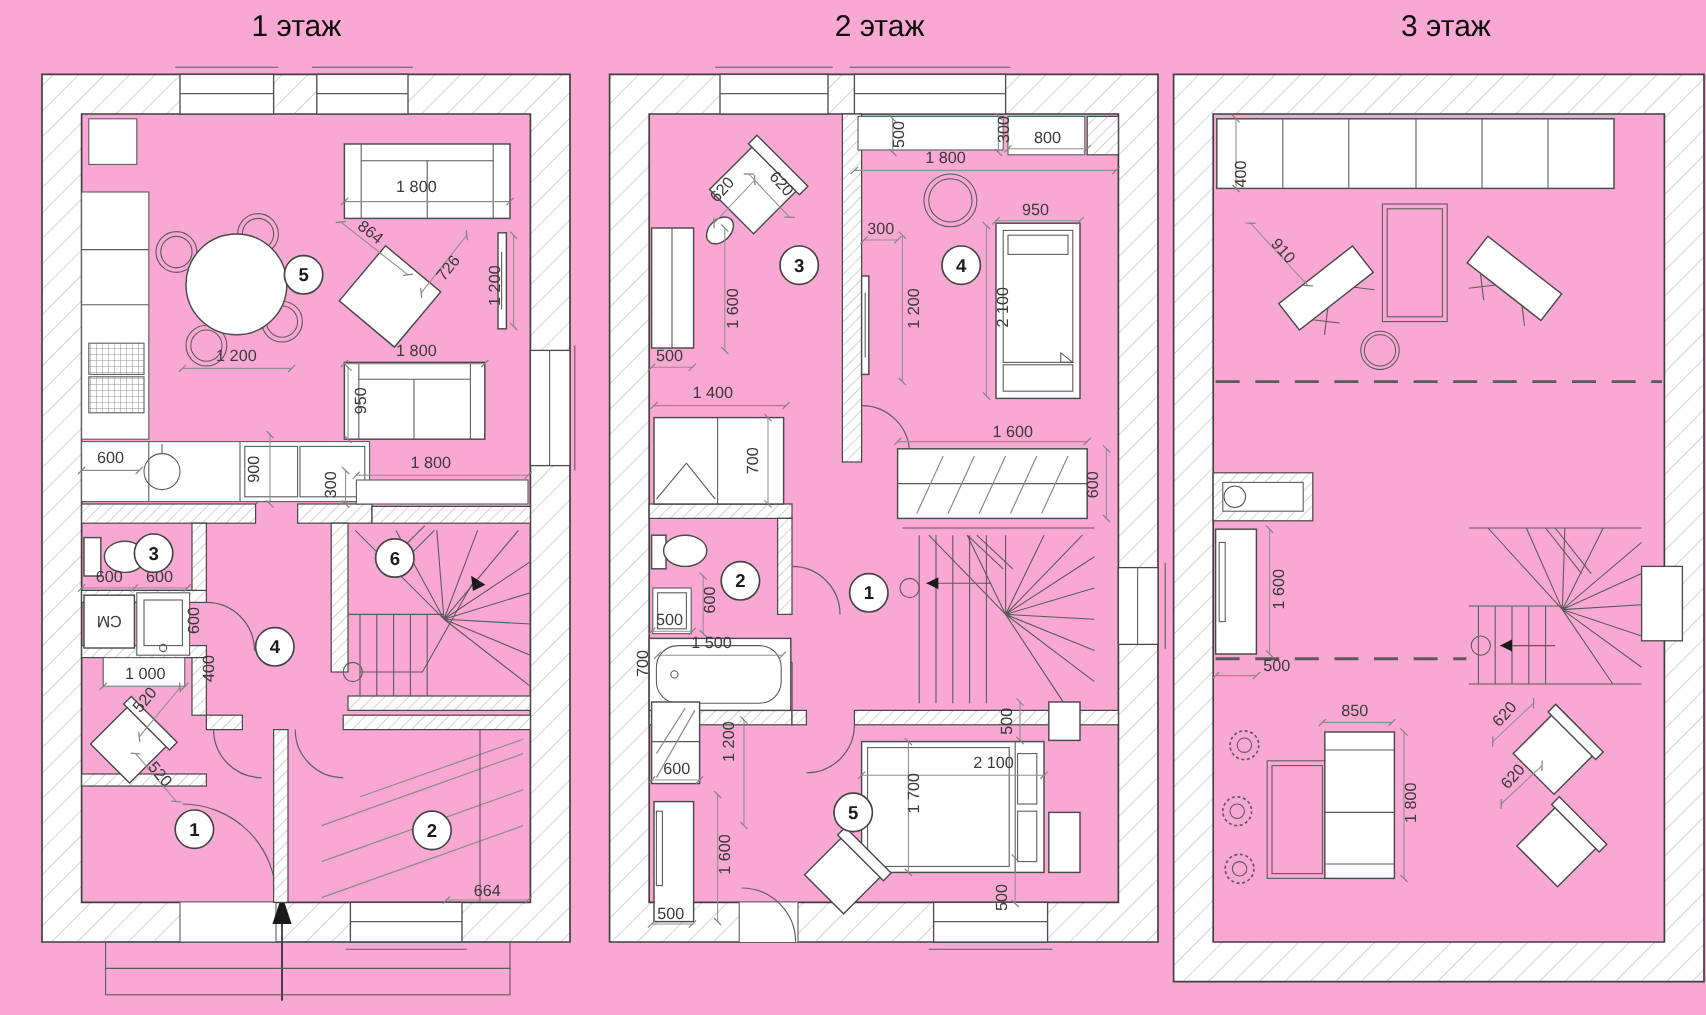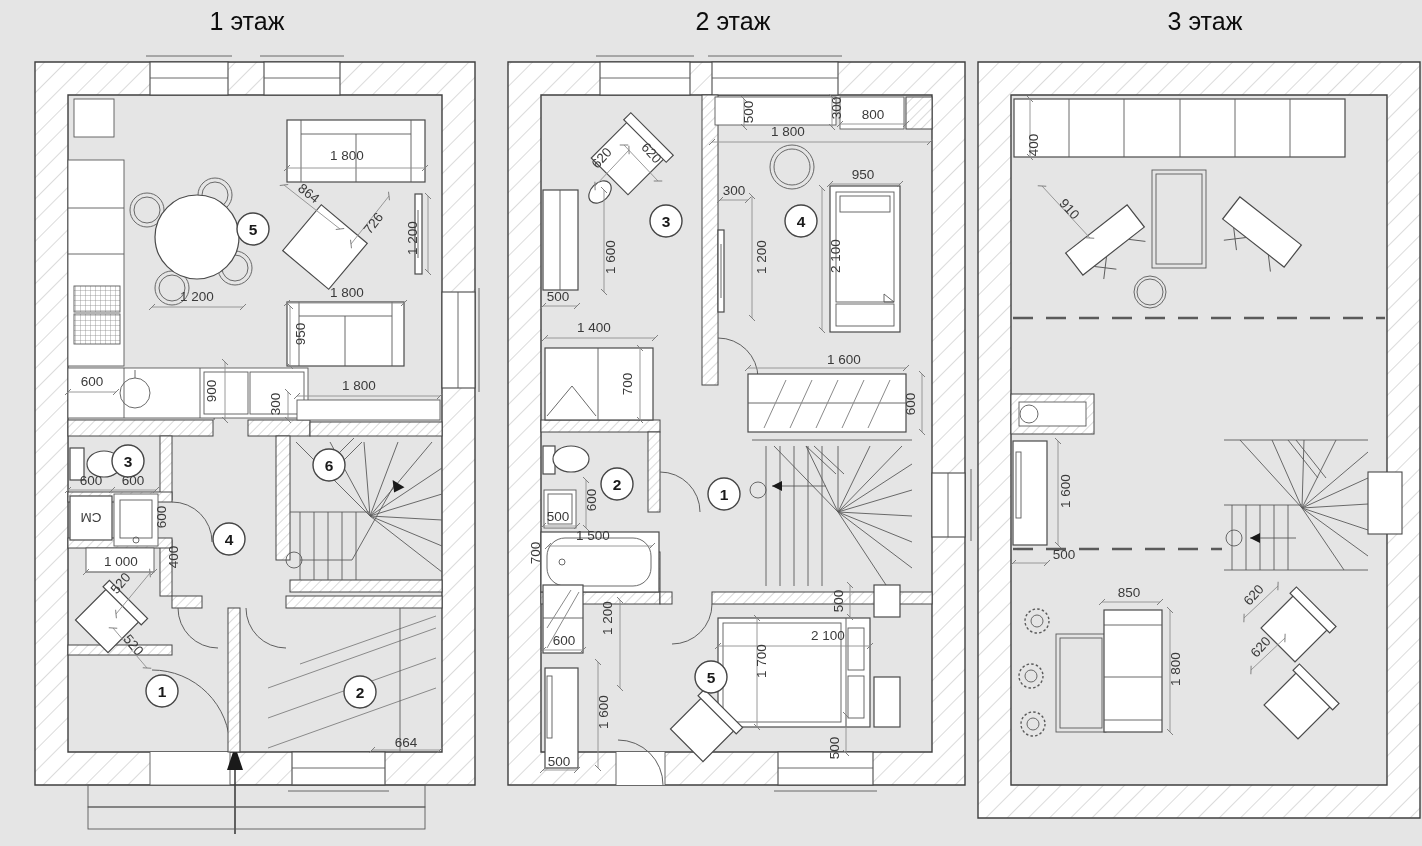--- a/index.html
+++ b/index.html
@@ -1,16 +1,16 @@
 <!DOCTYPE html>
 <html><head>
 <meta charset="utf-8">
 <style>
   html,body{margin:0;padding:0;background:#ffffff;}
-  .canvas{width:1422px;height:846px;background:#e5e5e5;position:relative;overflow:hidden;}
+  .canvas{width:1422px;height:846px;background:#f9a8d4;position:relative;overflow:hidden;}
   svg{display:block;}
   .wall{fill:url(#hw);stroke:#3f3f3f;stroke-width:1.4;}
   .pwall{fill:url(#hp);stroke:#464646;stroke-width:1;}
   .f{fill:#ffffff;stroke:#4a4a4a;stroke-width:1.2;}
   .thin{fill:none;stroke:#5a5a5a;stroke-width:0.9;}
   .thinf{fill:#ffffff;stroke:#5a5a5a;stroke-width:0.9;}
   .dim{stroke:#8f8f8f;stroke-width:0.9;}
   .dimtxt{font:13.5px "Liberation Sans",sans-serif;fill:#3a3a3a;text-anchor:middle;}
   .roomc{fill:#ffffff;stroke:#454545;stroke-width:1.4;}
   .roomn{font:600 15.5px "Liberation Sans",sans-serif;fill:#1a1a1a;text-anchor:middle;}

